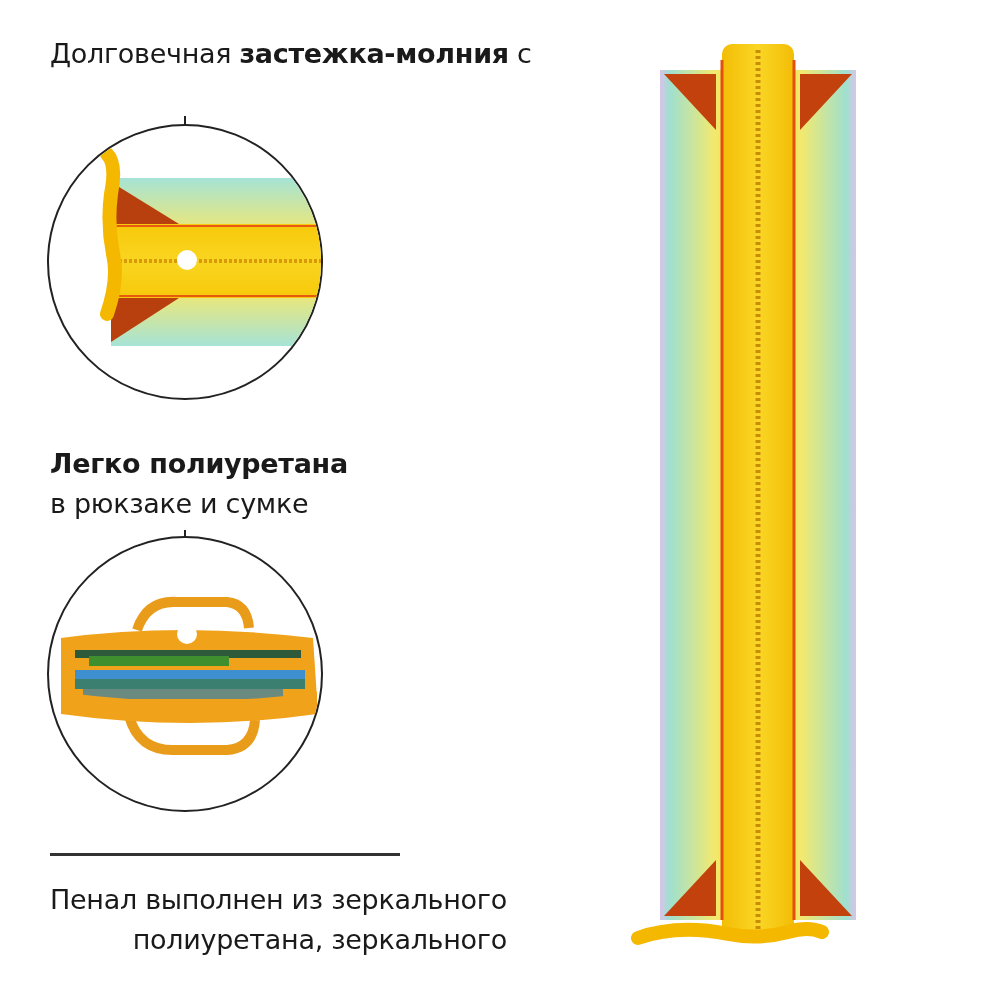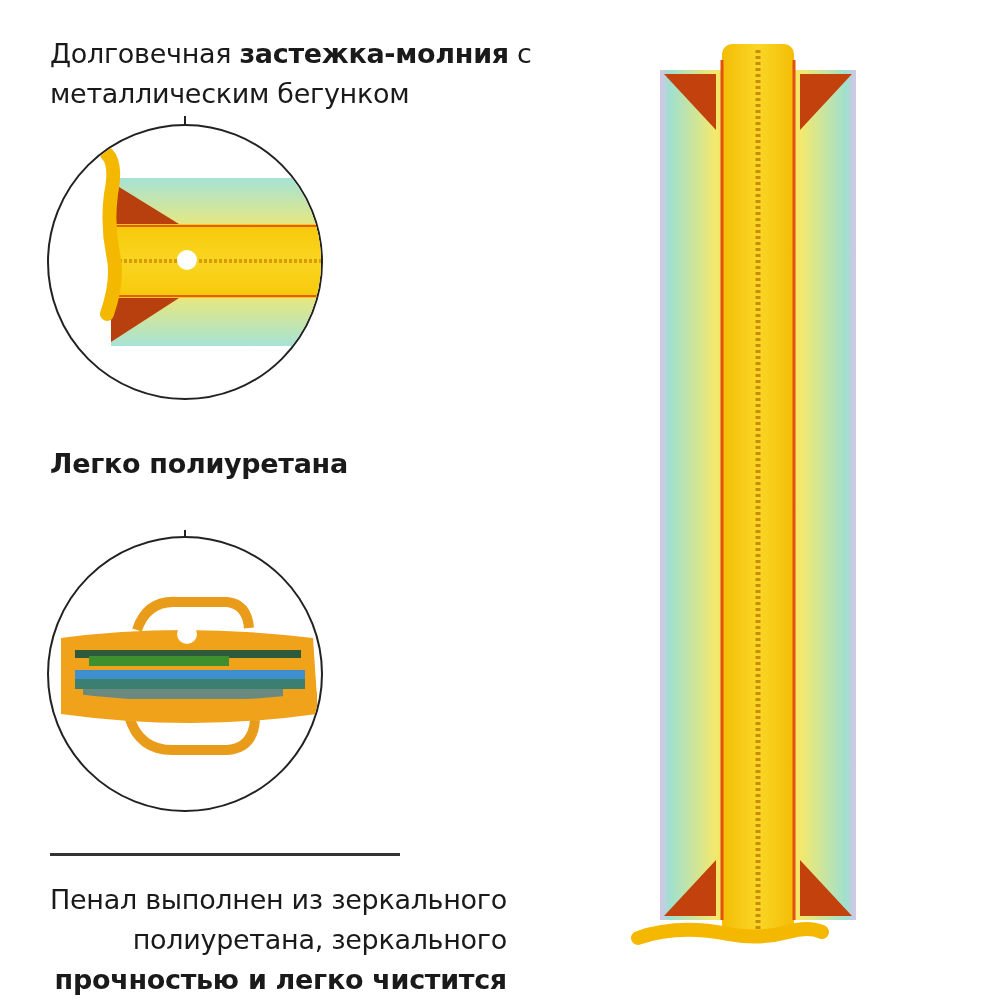--- a/index.html
+++ b/index.html
@@ -14,21 +14,20 @@
     .c1 { left: 47px; top: 124px; }
     .c2 { left: 47px; top: 536px; }
     .leader { position: absolute; width: 2px; background: #222; }
     .product { position: absolute; left: 630px; top: 40px; width: 240px; height: 920px; }
   </style>
 </head>
 <body>
 
 <div class="caption cap1">
   <div><span>Долговечная </span><b>застежка-молния</b><span> с</span></div>
-  <div>металлическим бегунком</div>
 </div>
 
 <div class="leader" style="left:184px; top:116px; height:140px;"></div>
 
 <div class="circle c1">
   <svg width="272" height="272" viewBox="0 0 272 272">
     <defs>
       <linearGradient id="holo1" x1="0" y1="0" x2="0" y2="1">
         <stop offset="0" stop-color="#a6e3d6"></stop>
         <stop offset="0.35" stop-color="#f5e86a"></stop>
@@ -48,20 +47,21 @@
     <line x1="62" y1="100" x2="272" y2="100" stroke="#e85a10" stroke-width="2"></line>
     <line x1="62" y1="170" x2="272" y2="170" stroke="#e85a10" stroke-width="2"></line>
     <line x1="70" y1="135" x2="272" y2="135" stroke="#d99a0a" stroke-width="4" stroke-dasharray="3,2"></line>
     <path d="M58,28 q10,10 4,40 q-4,30 2,60 q6,25 -6,60" stroke="#f5b800" stroke-width="14" fill="none" stroke-linecap="round"></path>
     <circle cx="138" cy="134" r="10" fill="#fff"></circle>
   </svg>
 </div>
 
 <div class="caption cap2">
   <div><b>Легко полиуретана</b></div>
+  <div>в рюкзаке и сумке</div>
 </div>
 
 <div class="leader" style="left:184px; top:530px; height:100px;"></div>
 
 <div class="circle c2">
   <svg width="272" height="272" viewBox="0 0 272 272">
     <path d="M88,92 q10,-30 40,-28 l50,0 q20,2 22,26" stroke="#e89c1a" stroke-width="10" fill="none"></path>
     <path d="M80,178 q10,36 48,34 l50,0 q26,-2 28,-30" stroke="#e89c1a" stroke-width="10" fill="none"></path>
     <path d="M12,100 q120,-16 252,0 l4,60 q-130,16 -256,0 z" fill="#f0a21a"></path>
     <rect x="26" y="112" width="226" height="8" fill="#2d5a3a"></rect>
@@ -72,21 +72,20 @@
     <path d="M12,154 q130,18 256,0 l0,22 q-126,18 -256,0 z" fill="#f0a21a"></path>
     <circle cx="138" cy="96" r="10" fill="#fff"></circle>
   </svg>
 </div>
 
 <div class="rule"></div>
 
 <div class="caption cap3">
   <div>Пенал выполнен из зеркального</div>
   <div>полиуретана, зеркального</div>
-  <div><b>прочностью и легко чистится</b></div>
 </div>
 
 <div class="product">
   <svg width="240" height="920" viewBox="0 0 240 920">
     <defs>
       <linearGradient id="holoP" x1="0" y1="0" x2="1" y2="0">
         <stop offset="0" stop-color="#d7c4ea"></stop>
         <stop offset="0.05" stop-color="#9fe0cf"></stop>
         <stop offset="0.28" stop-color="#f3e96e"></stop>
         <stop offset="0.5" stop-color="#f5cd20"></stop>

